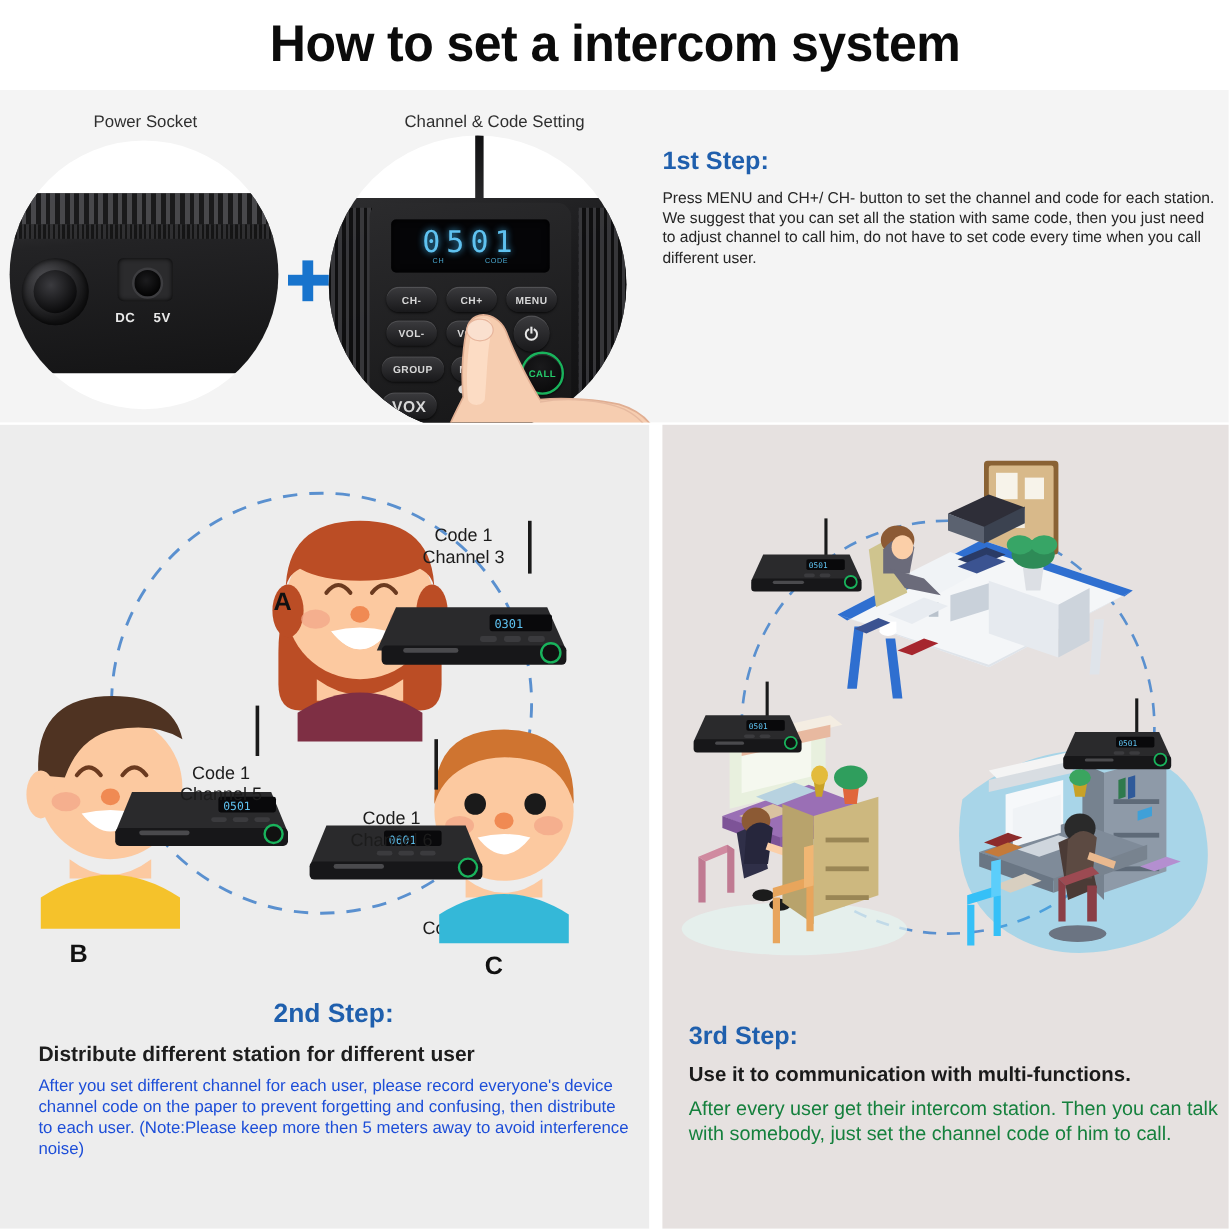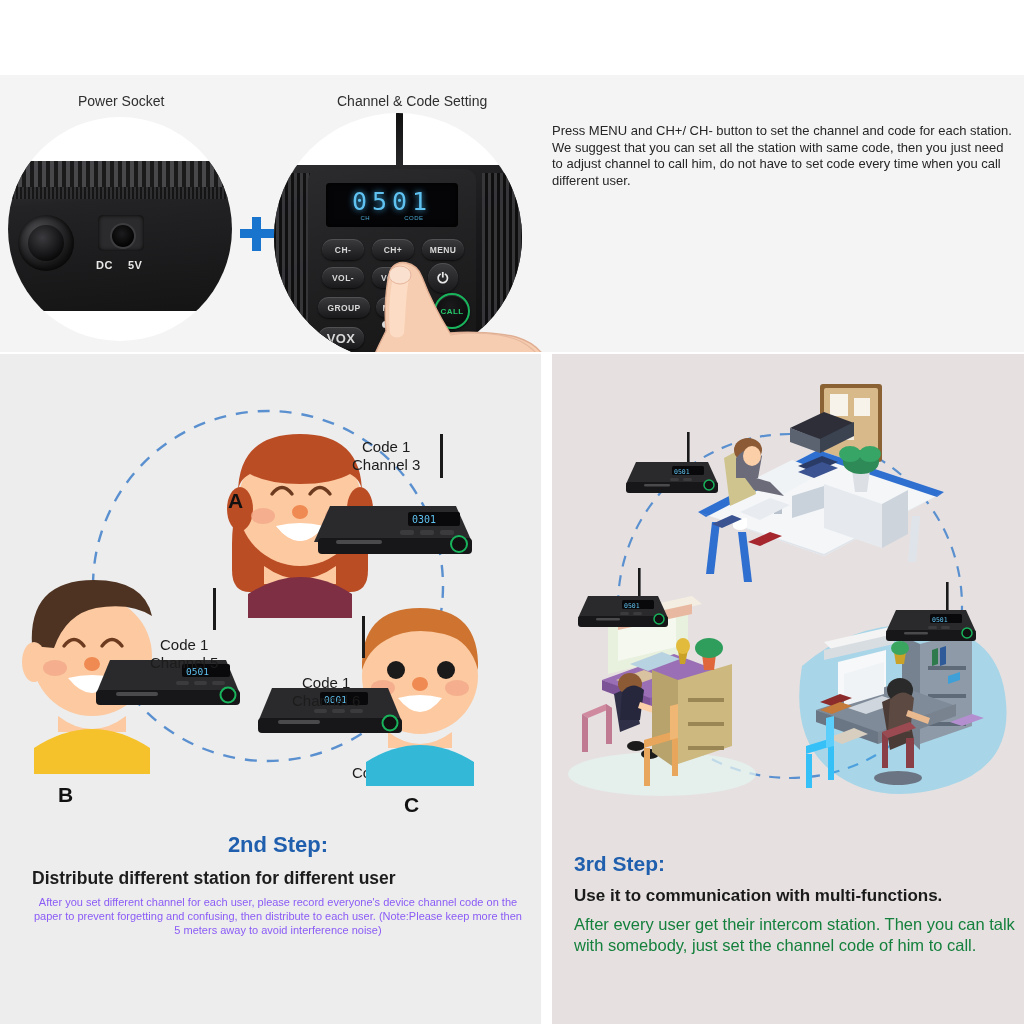--- a/index.html
+++ b/index.html
@@ -178,40 +178,43 @@
     position:absolute;left:0;top:354px;width:541px;height:670px;
     background:#ededed;overflow:hidden;
   }
   .panel-step2 .step-h{font-size:22px;text-align:center;}
   .s2-scene{position:absolute;left:0;top:0;width:541px;height:470px;}
 
   .s2-text{position:absolute;left:32px;top:478px;width:492px;}
   .s2-sub{
     font-size:17.5px;font-weight:bold;color:#1d1d1d;margin:0 0 7px 0;
   }
-  .s2-body{font-size:11px;line-height:1.26;color:#8b5cf6;margin:0;text-align:center;}
+  .s2-body{font-size:14px;line-height:1.26;color:#1d4ed8;margin:0;}
 
   
   .panel-step3{
     position:absolute;left:552px;top:354px;width:472px;height:670px;
     background:#e6e1e0;overflow:hidden;
   }
   .s3-scene{position:absolute;left:0;top:0;width:472px;height:480px;}
   .s3-text{position:absolute;left:22px;top:498px;width:446px;}
   .s3-sub{font-size:17px;font-weight:bold;color:#1a1a1a;margin:0 0 8px 0;}
   .s3-body{font-size:16.5px;line-height:1.26;color:#15803d;margin:0;}
   .code-label{
     position:absolute;font-size:15px;color:#1c1c1c;line-height:1.18;text-align:center;
   }
 </style>
 </head>
 <body>
 
 <div id="root">
 
+  <div class="title-band">
+    <h1>How to set a intercom system</h1>
+  </div>
 
   <div class="panel-step1">
 
     <div class="cap cap-power">Power Socket</div>
     <div class="cap cap-channel">Channel &amp; Code Setting</div>
 
     <div class="circle circle-left">
       <div class="ps-body">
         <div class="ps-grill"></div>
         <div class="ps-grill2"></div>
@@ -264,20 +267,21 @@
     <svg class="hand" viewBox="0 0 230 175">
       <path d="M60 14 C56 28 54 52 56 74 C50 86 40 104 36 124 C30 150 40 172 62 178 L186 178 C212 172 224 150 222 124 C220 100 206 86 186 80 C170 76 140 74 120 76 C110 60 98 36 92 20 C86 4 66 0 60 14 Z" fill="#f6cdb0" stroke="#e0ae92" stroke-width="1.4"></path>
       <path d="M64 16 C60 30 58 54 60 76 C62 82 72 82 74 76 C76 54 76 32 80 18 C82 6 66 4 64 16 Z" fill="#fcdcc4"></path>
       <ellipse cx="70" cy="18" rx="11" ry="9" fill="#fae0cf" stroke="#e7b59c" stroke-width="1"></ellipse>
       <path d="M120 78 C142 74 172 76 190 84 C206 92 216 106 218 124" fill="none" stroke="#e6b99f" stroke-width="1.2"></path>
       <path d="M96 104 C120 98 150 98 172 106" fill="none" stroke="#e6b99f" stroke-width="1.2"></path>
       <path d="M82 136 C110 128 146 128 172 138" fill="none" stroke="#e6b99f" stroke-width="1.2"></path>
     </svg>
 
     <div class="step1-text">
+      <p class="step-h">1st Step:</p>
       <p class="body-p">Press MENU and CH+/ CH- button to set the channel and code for each station. We suggest that you can set all the station with same code, then you just need to adjust channel to call him, do not have to set code every time when you call different user.</p>
     </div>
   </div>
 
   <div class="panel-step2">
 
     <svg class="s2-scene" viewBox="0 0 541 470">
 
       <circle cx="268" cy="232" r="175" fill="none" stroke="#5a90cf" stroke-width="2.4" stroke-dasharray="12 10"></circle>
 

